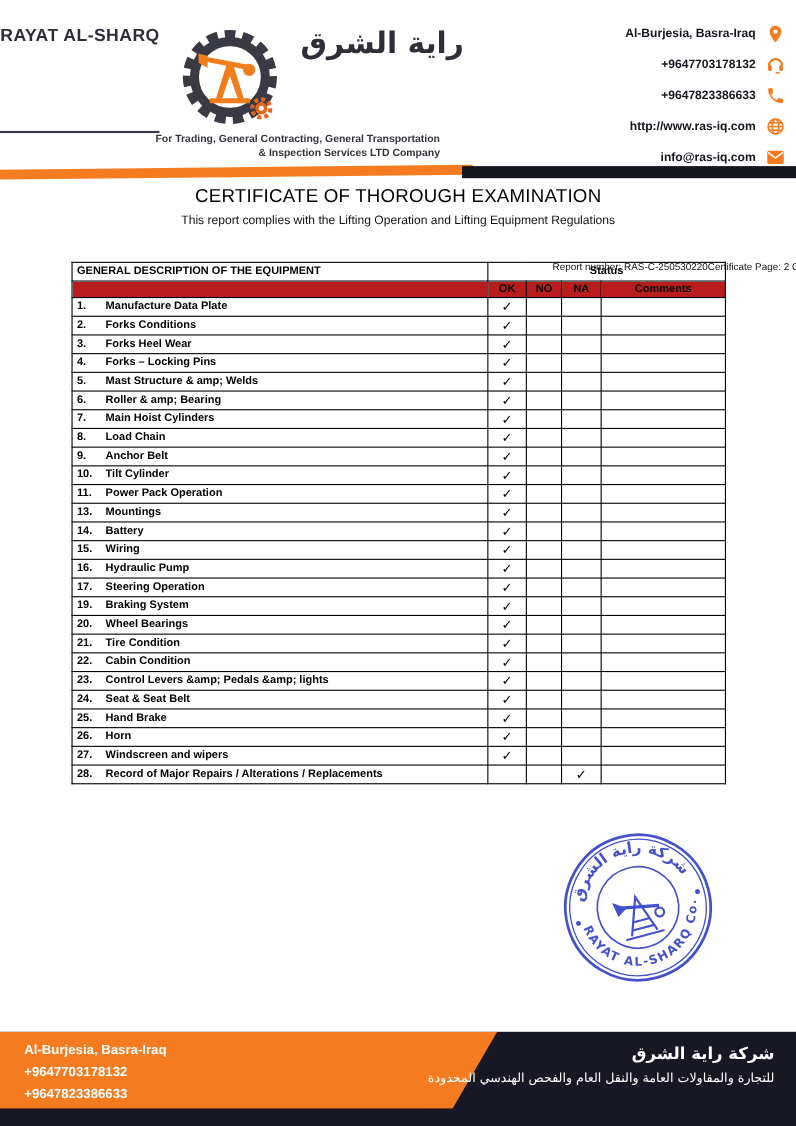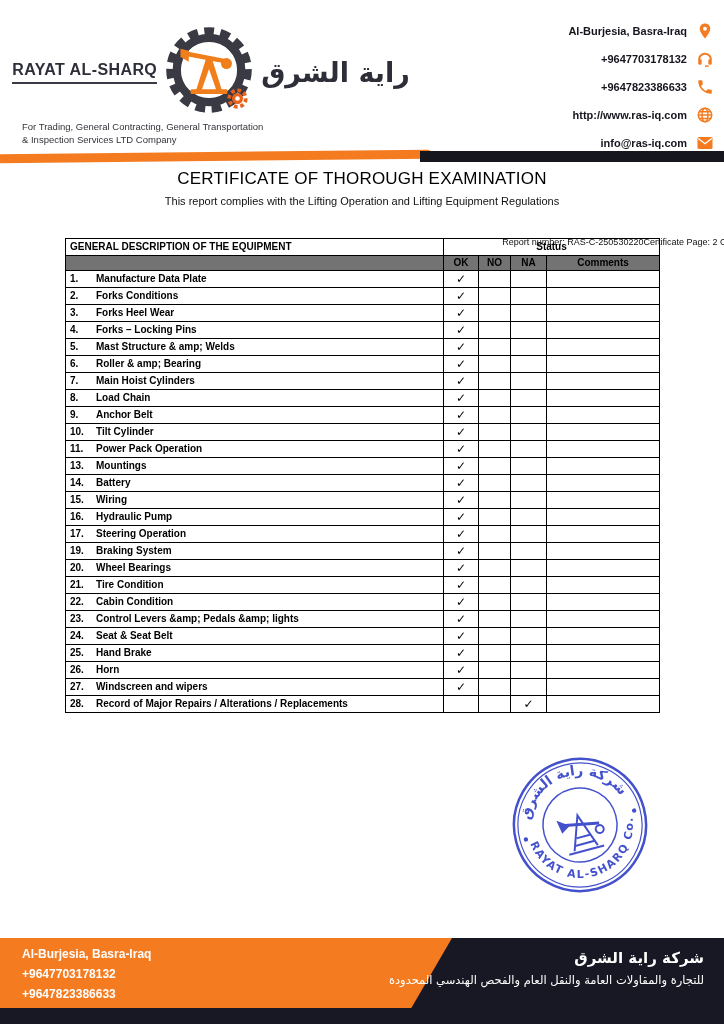--- a/index.html
+++ b/index.html
@@ -1,44 +1,44 @@
 <!DOCTYPE html>
 <html><head>
 <meta charset="utf-8">
 <style>
   * { margin:0; padding:0; box-sizing:border-box; }
   body { background:#e8e8e8; font-family:"Liberation Sans","DejaVu Sans",sans-serif; }
   .page { position:relative; width:724px; height:1024px; background:#ffffff; margin:0 auto; overflow:hidden; }
 
   
-  .logo-row { position:absolute; top:24px; left:22px; width:378px; display:flex; align-items:center; justify-content:center; gap:6px; }
+  .logo-row { position:absolute; top:24px; left:22px; width:378px; display:flex; justify-content:center; gap:18px; }
   .name-latin { font-size:16px; font-weight:bold; color:#2e2e38; letter-spacing:.4px; white-space:nowrap; border-bottom:2px solid #3a3a44; padding-bottom:3px; }
   .name-arabic { font-size:27px; font-weight:bold; color:#2e2e38; font-family:"DejaVu Sans",sans-serif; white-space:nowrap; direction:rtl; }
-  .tagline { position:absolute; top:120px; left:22px; width:378px; text-align:left; font-size:9.5px; font-weight:normal; color:#33333b; line-height:13px; }
+  .tagline { position:absolute; top:120px; left:22px; width:378px; text-align:right; font-size:9.5px; font-weight:bold; color:#33333b; line-height:13px; }
 
   .contact { position:absolute; top:22px; right:10px; display:flex; flex-direction:column; gap:10px; }
   .contact-line { display:flex; align-items:center; justify-content:flex-end; gap:9px; font-size:11px; font-weight:bold; color:#15151d; }
   .contact-line svg { width:18px; height:18px; flex:0 0 auto; }
 
   .divider-orange { position:absolute; top:152px; left:0; width:432px; height:9px; background:#F47B20; border-radius:0 8px 8px 0; transform:rotate(-0.6deg); }
   .divider-dark { position:absolute; top:151px; left:420px; right:0; height:11px; background:#16161f; }
 
   
   .title { position:absolute; top:169px; left:0; width:100%; text-align:center; font-size:17px; font-weight:normal; color:#000; letter-spacing:.2px; }
   .subtitle { position:absolute; top:195px; left:0; width:100%; text-align:center; font-size:11px; color:#111; }
 
   
   .report-row { position:absolute; top:224px; left:65px; width:672px; display:flex; justify-content:flex-end; font-size:9px; color:#111;margin-top:13px; }
 
   
   .cert-table { position:absolute; top:238px; left:65px; width:594px; border-collapse:collapse; table-layout:fixed; }
   .cert-table th, .cert-table td { border:1px solid #000; line-height:1; overflow:hidden; white-space:nowrap; }
   .cert-table .hdr-desc { font-size:10px; font-weight:bold; text-align:left; padding:3px 4px; height:16px; }
   .cert-table .hdr-status { font-size:10px; font-weight:bold; text-align:center; height:16px; }
-  .cert-table .orange-row th { background:#737373; font-size:10px; font-weight:bold; color:#000; text-align:center; height:15px; padding:2px 0; }
+  .cert-table .orange-row th { background:#b91c1c; font-size:10px; font-weight:bold; color:#000; text-align:center; height:15px; padding:2px 0; }
   .cert-table td { height:17px; }
   .label-cell { font-size:10px; font-weight:bold; color:#000; padding-left:4px; }
   .row-num { display:inline-block; width:26px; }
   .check-cell { text-align:center; font-size:12px; font-weight:bold; color:#000; font-family:"DejaVu Sans",sans-serif; }
   .comment-cell { font-size:10px; padding-left:4px; }
 
   
   .stamp { position:absolute; top:750px; left:505px; width:150px; height:150px; transform:rotate(-15deg); opacity:.88; }
 
   

